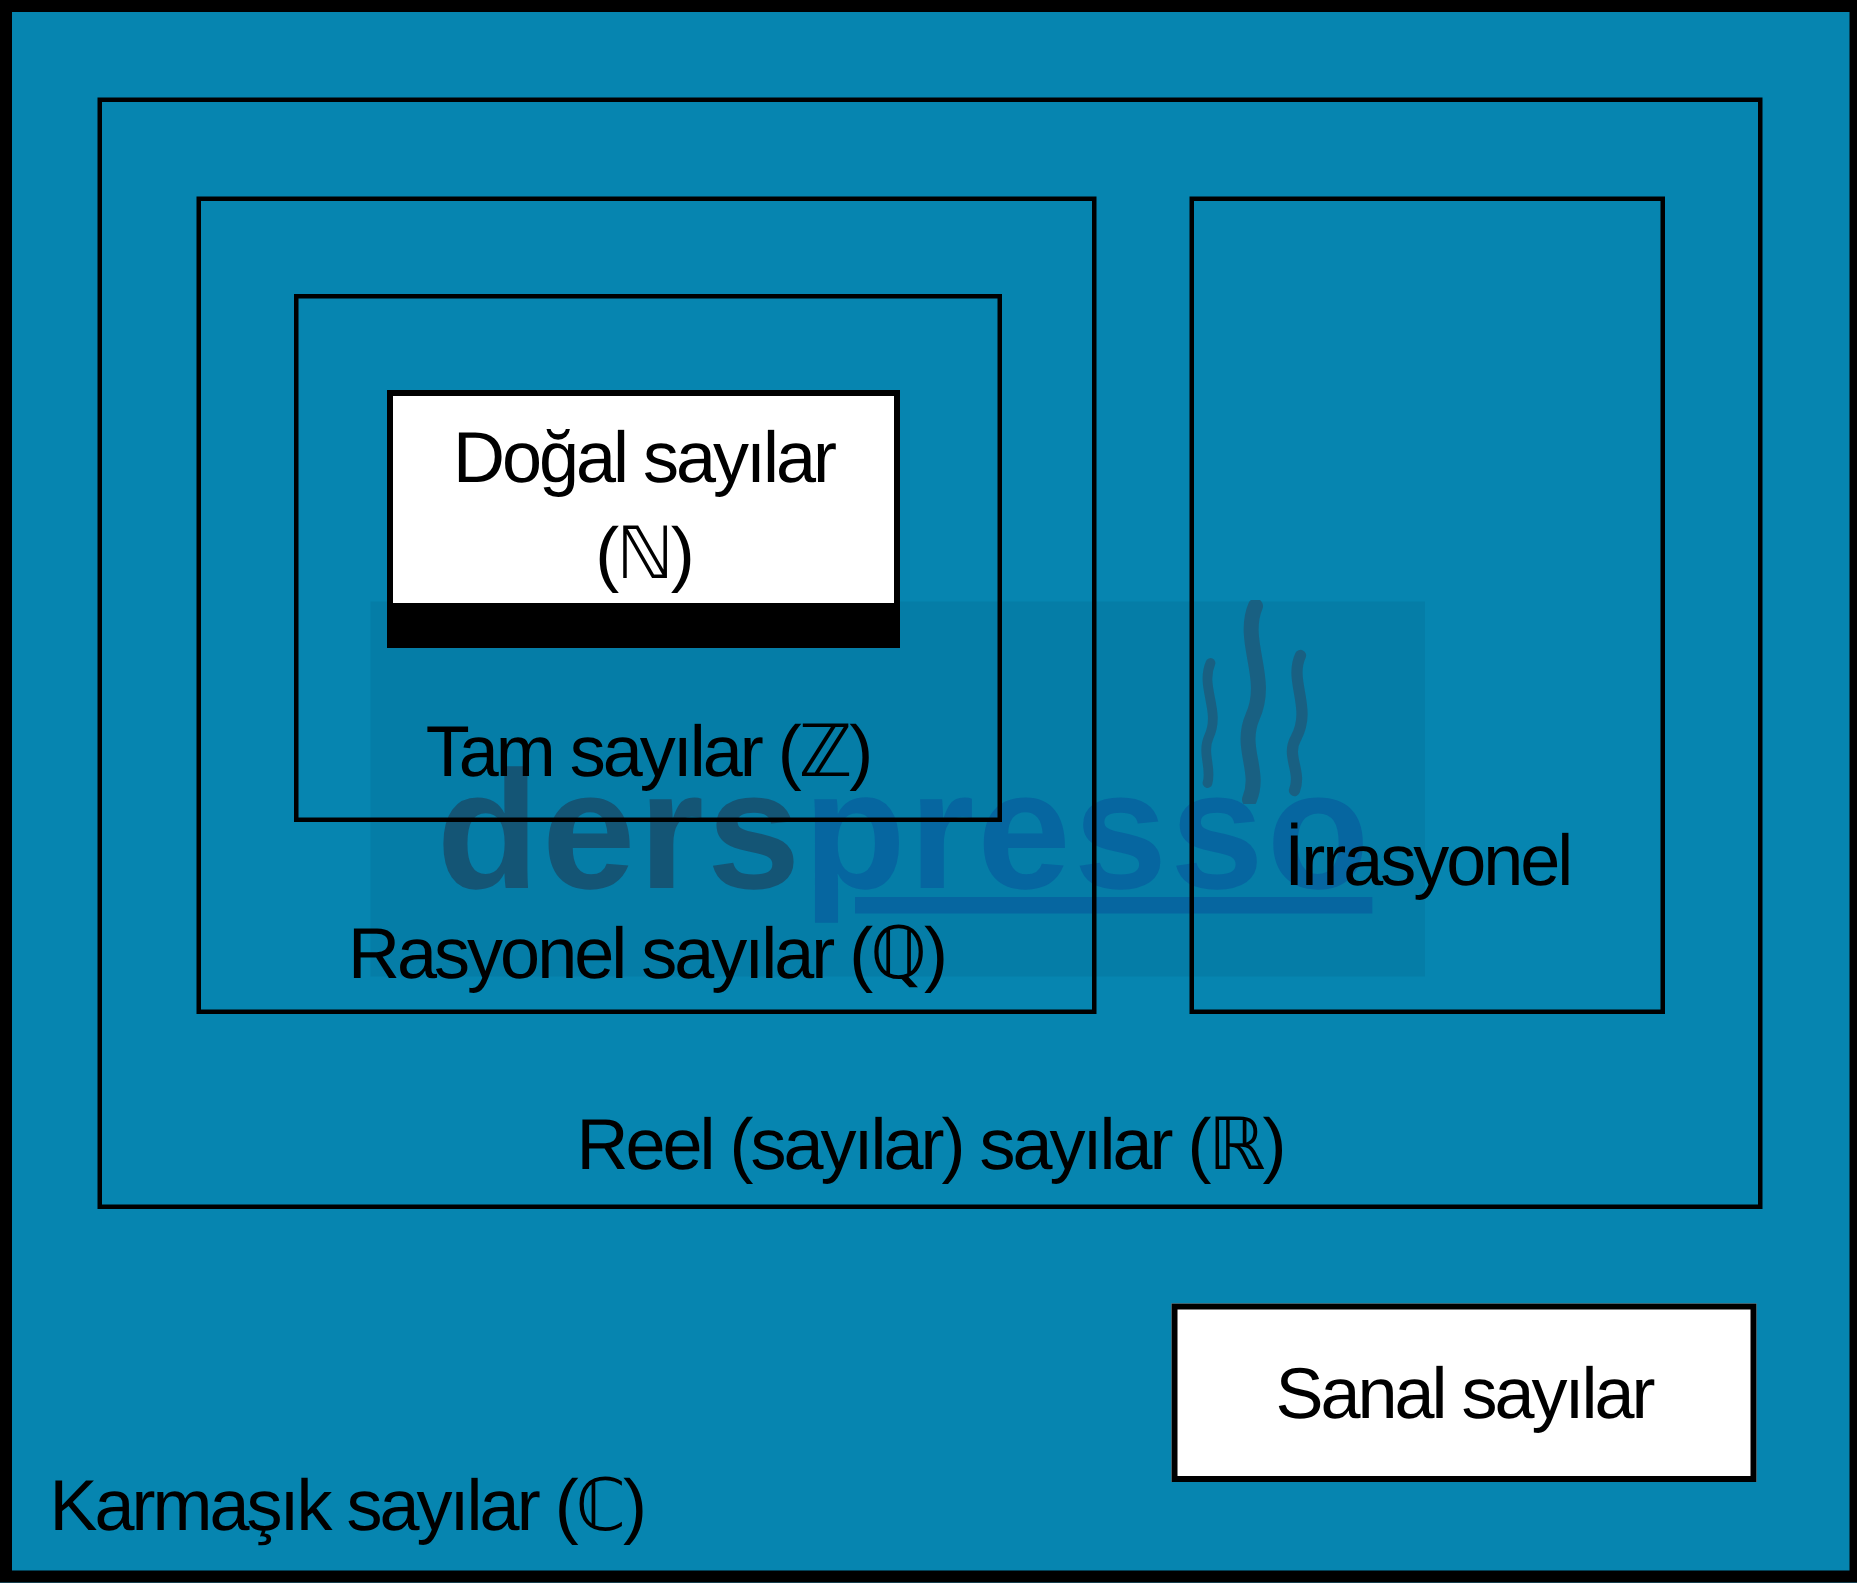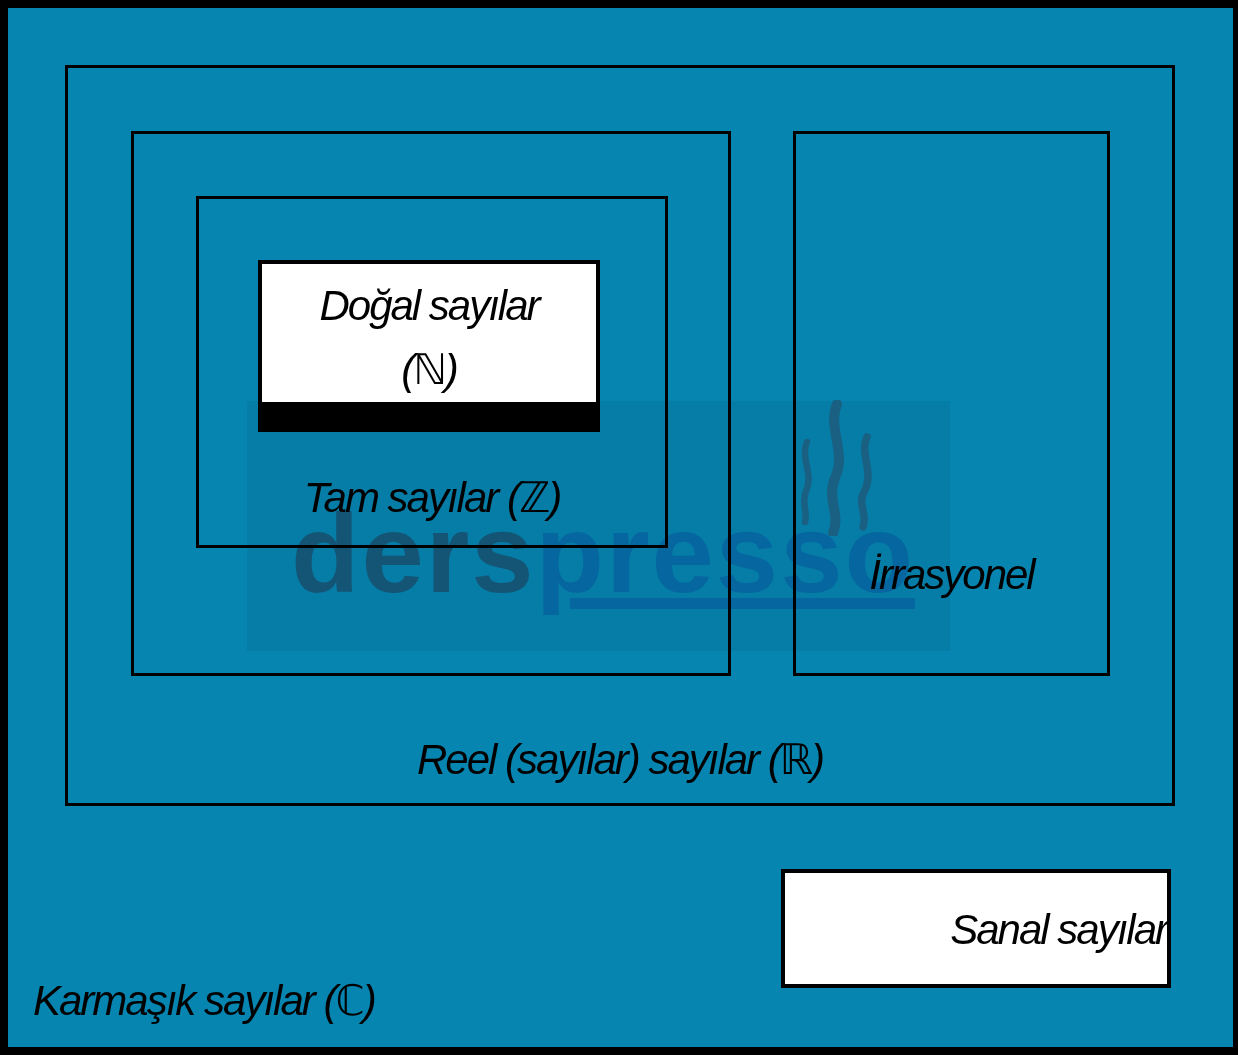--- a/index.html
+++ b/index.html
@@ -20,23 +20,23 @@
   .setbox{border:3px solid var(--line,#000);background:transparent;}
   .reel-box{left:57px;top:57px;width:1110px;height:741px;}          
   .rasyonel-box{left:123px;top:123px;width:600px;height:545px;}
   .tam-box{left:188px;top:188px;width:472px;height:352px;}
   .irrasyonel-box{left:785px;top:123px;width:317px;height:545px;}
   
   .whitebox{background:var(--boxfill,#fff);border:4px solid var(--line,#000);}
   .dogal-box{left:250px;top:252px;width:342px;height:172px;}
   .dogal-bar{position:absolute;left:0;right:0;bottom:0;height:26px;background:var(--line,#000);}
   .dogal-text{position:absolute;left:0;right:0;top:0;bottom:26px;display:flex;flex-direction:column;align-items:center;justify-content:center;padding-top:10px;line-height:64px;}
-  .sanal-box{left:773px;top:861px;width:390px;height:119px;display:flex;align-items:center;justify-content:flex-end;padding-top:2px;}
+  .sanal-box{left:773px;top:861px;width:390px;height:119px;display:flex;align-items:center;justify-content:center;padding-top:2px;}
   
-  .lbl{font-size:42px;letter-spacing:-2px;white-space:nowrap;font-style:italic;}
+  .lbl{font-size:48px;letter-spacing:-2px;white-space:nowrap;}
   .center{text-align:center;}
   .tam-label{left:188px;top:465px;width:472px;}
   .rasyonel-label{left:123px;top:600px;width:600px;}
   .irrasyonel-label{left:785px;top:527px;width:317px;line-height:59px;margin-top:10px;}
   .reel-label{left:57px;top:727px;width:1110px;}
   .karmasik-label{left:25px;top:968px;}
   
   .wm-tint{left:239px;top:393px;width:703px;height:250px;background:var(--tint,rgba(0,30,55,0.07));}
   .wm-steam{left:787px;top:392px;width:88px;height:136px;position:absolute;}
   .wm-steam path{fill:none;stroke:var(--steam,#1a5f80);stroke-linecap:round;opacity:.95;}
@@ -64,20 +64,21 @@
 
   <div class="abs whitebox dogal-box">
     <div class="dogal-text lbl center">
       <div>Doğal sayılar</div>
       <div>(ℕ)</div>
     </div>
     <div class="dogal-bar"></div>
   </div>
 
   <div class="abs lbl center tam-label">Tam sayılar (ℤ)</div>
+  <div class="abs lbl center rasyonel-label">Rasyonel sayılar (ℚ)</div>
   <div class="abs lbl center irrasyonel-label">
     <div>İrrasyonel</div>
   </div>
   <div class="abs lbl center reel-label">Reel (sayılar) sayılar (ℝ)</div>
   <div class="abs lbl karmasik-label">Karmaşık sayılar (ℂ)</div>
 
   <div class="abs whitebox sanal-box">
     <span class="lbl">Sanal sayılar</span>
   </div>
 

